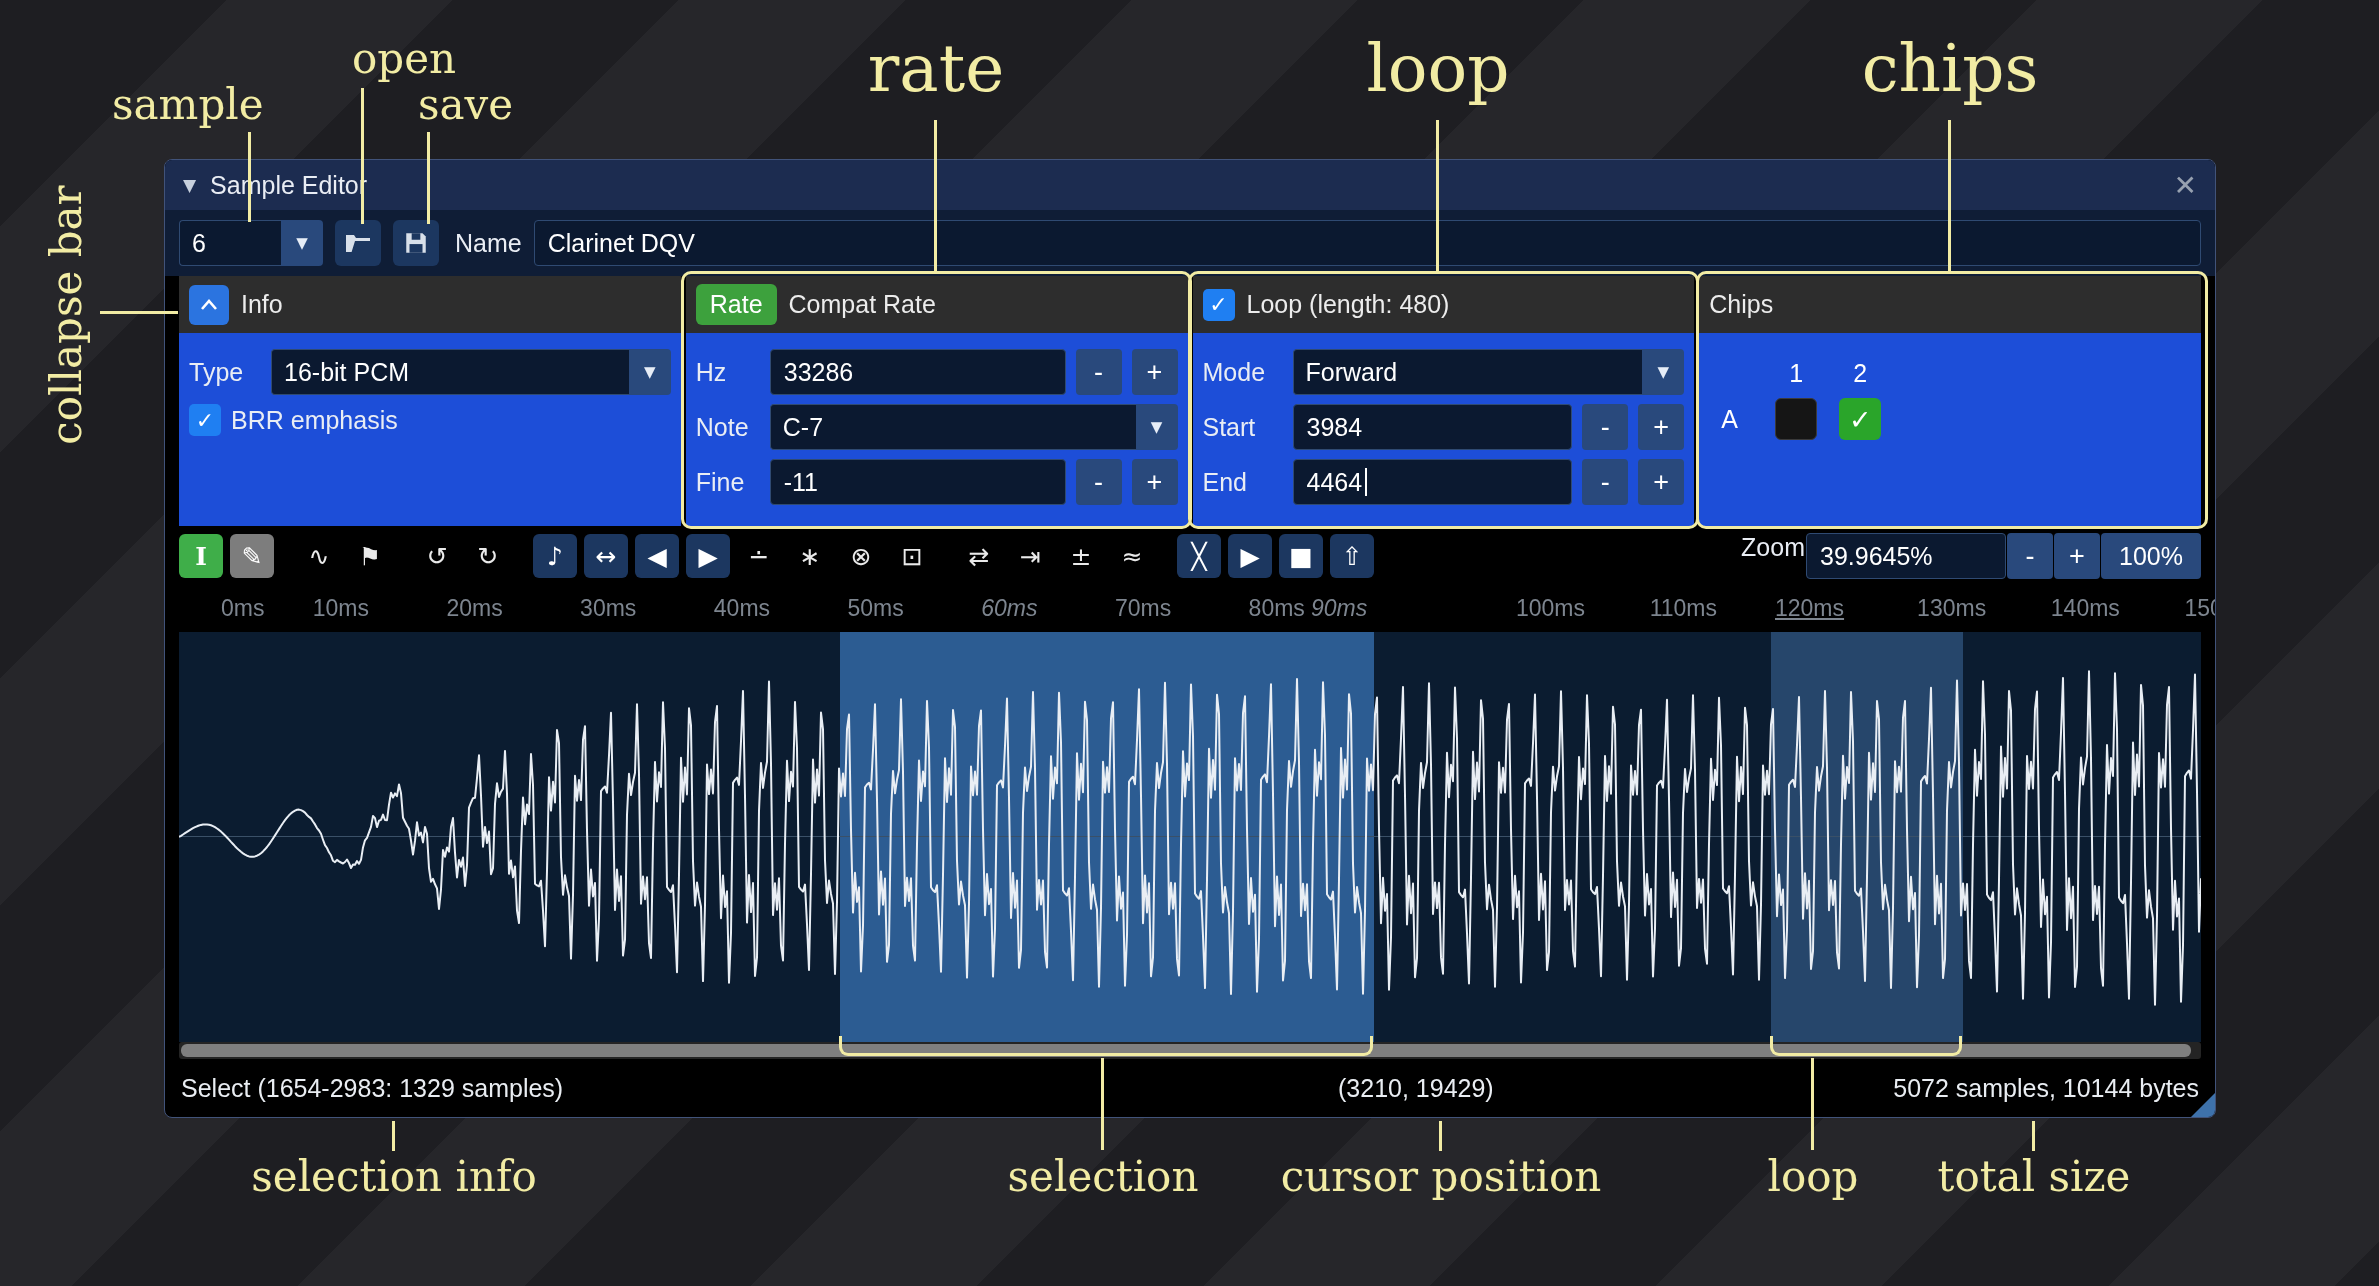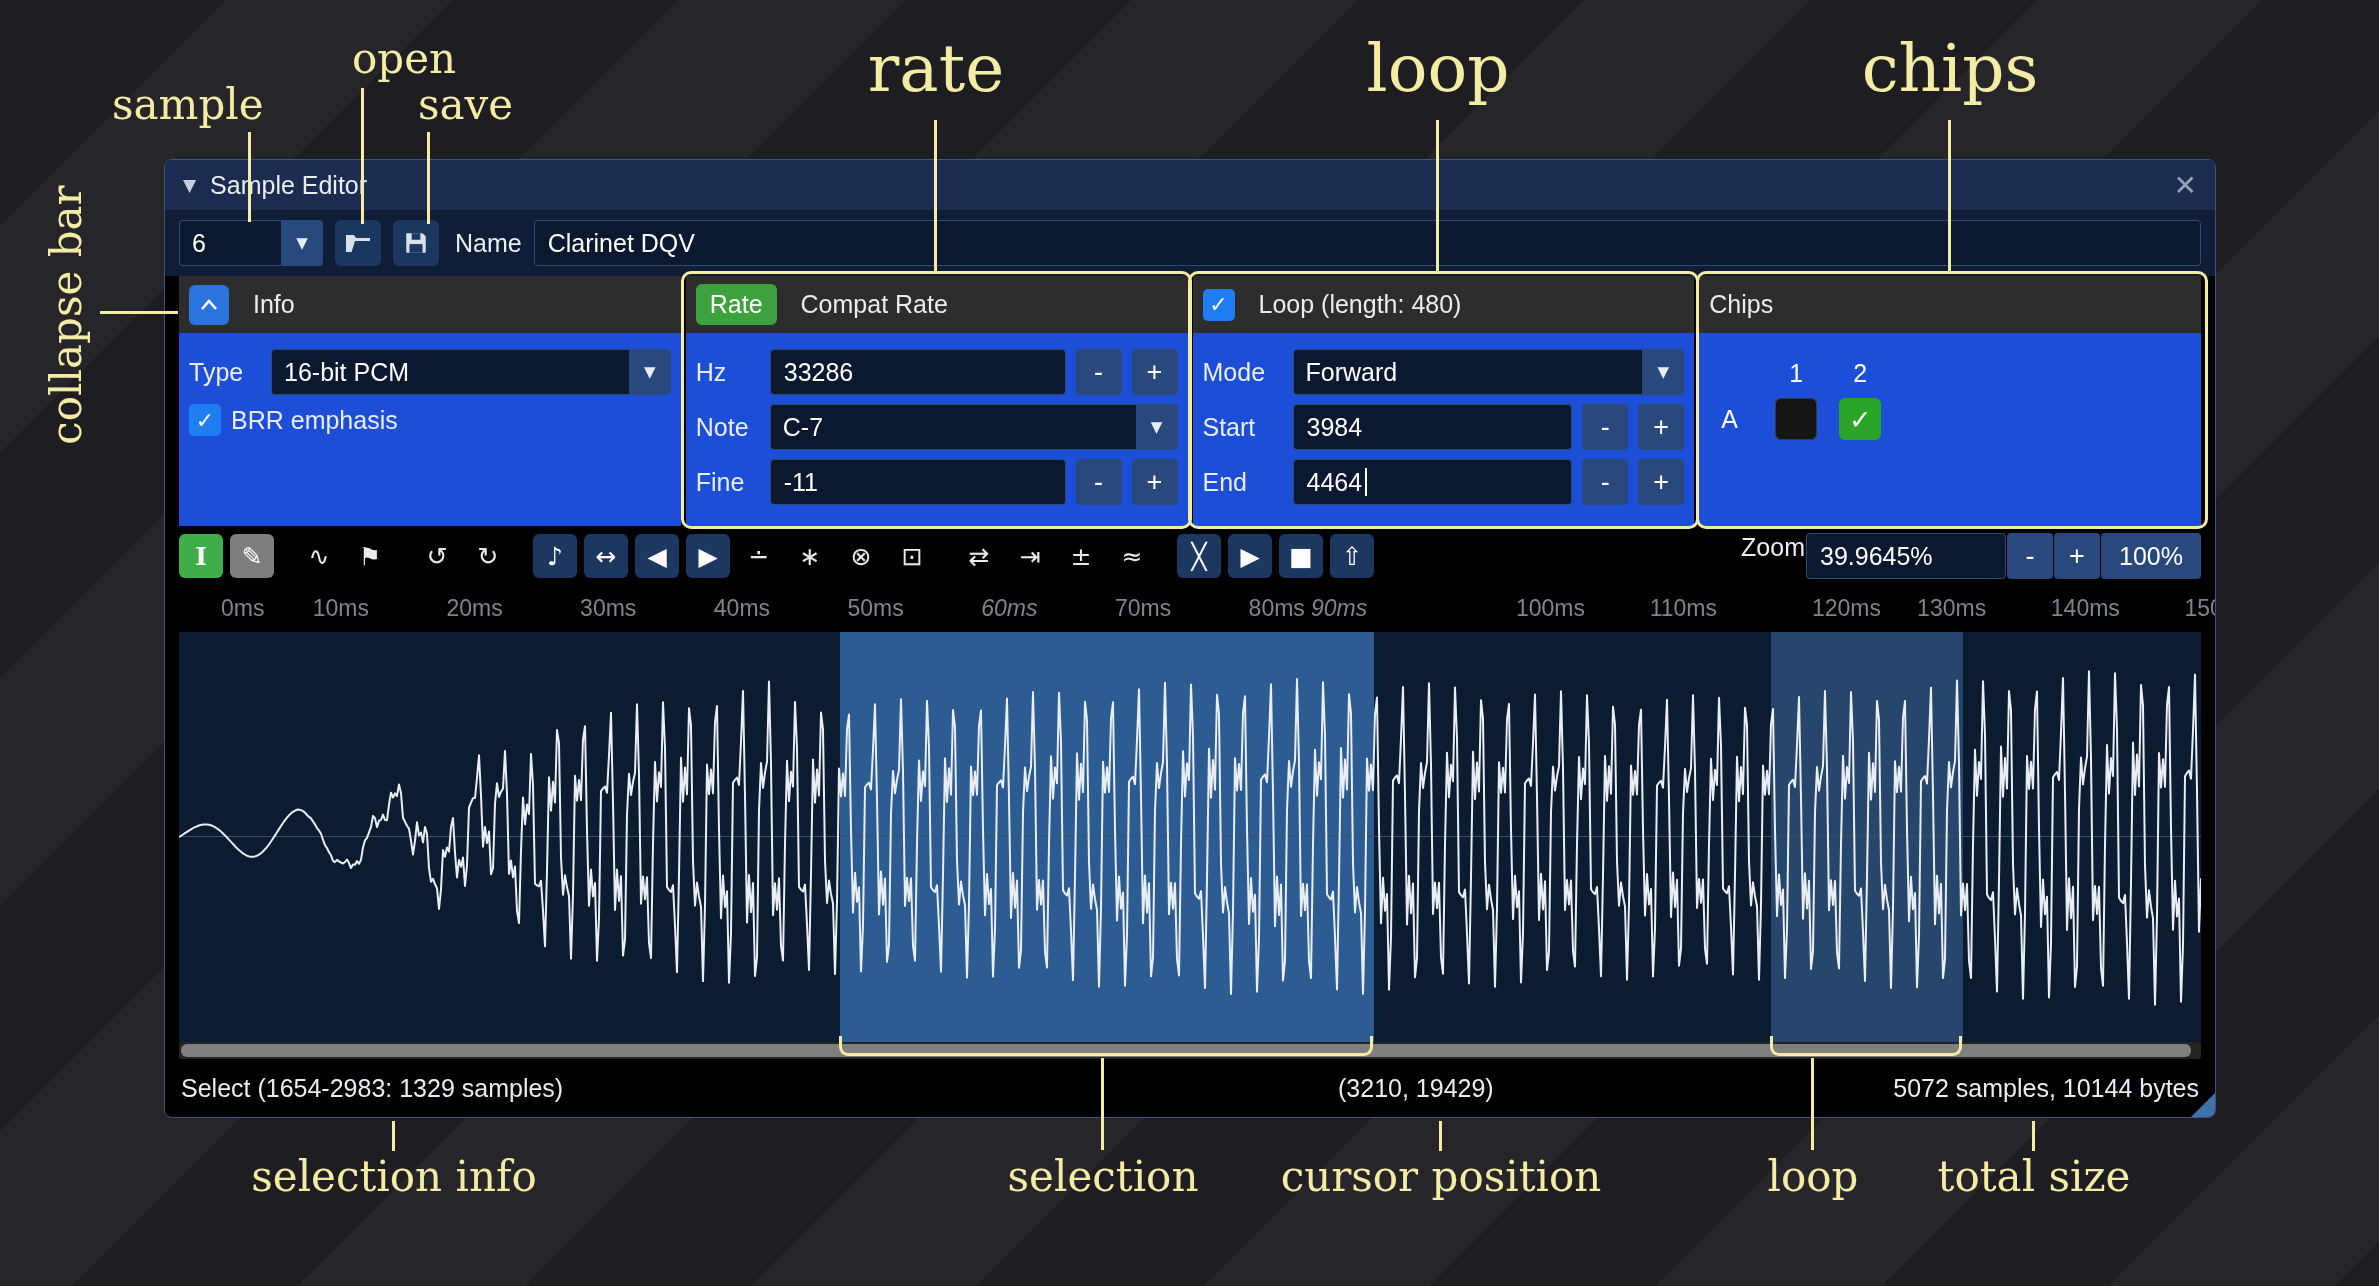--- a/index.html
+++ b/index.html
@@ -28,21 +28,21 @@
 .cval{background:#0b1930;border:1px solid #2f4a72;border-right:none;border-radius:4px 0 0 4px;color:#fff;font-size:25px;display:flex;align-items:center;padding:0 12px;white-space:nowrap;overflow:hidden}
 .ccaret{width:42px;flex:0 0 42px;background:#29497c;border-radius:0 4px 4px 0;color:#e6edf7;display:flex;align-items:center;justify-content:center;font-size:15px;font-family:"DejaVu Sans",sans-serif}
 .sample-combo .cval{width:102px}
 .iconbtn{width:46px;height:46px;background:#1c3760;border:none;border-radius:6px;display:flex;align-items:center;justify-content:center}
 .lbl{color:#e9edf4;font-size:25px}
 .row2 .lbl{margin-left:4px}
 .textfield{background:#0b1930;border:1px solid #2f4a72;border-radius:4px;height:46px;display:flex;align-items:center;padding:0 13px;color:#fff;font-size:25px;white-space:nowrap;overflow:hidden}
 .name-field{flex:1}
 .sections{flex:0 0 250px;display:flex;gap:5px;padding:0 14px}
 .section{flex:1;display:flex;flex-direction:column;min-width:0}
-.sec-header{flex:0 0 57px;background:#2d2d2d;display:flex;align-items:center;gap:24px;padding:0 10px;color:#ececec;font-size:25px}
+.sec-header{flex:0 0 57px;background:#2d2d2d;display:flex;align-items:center;gap:12px;padding:0 10px;color:#ececec;font-size:25px}
 .sec-body{flex:1;background:#1d4ed8;padding:16px 10px 0}
 .collapse-btn{width:40px;height:40px;background:#2b74e0;border-radius:6px;display:flex;align-items:center;justify-content:center;flex:0 0 40px}
 .frow{display:flex;align-items:center;gap:10px;margin-bottom:9px}
 .flabel{color:#e9edf4;font-size:25px;flex:0 0 auto}
 .w72{width:72px}.w64{width:64px}.w80{width:80px}
 .grow{flex:1;min-width:0}
 .combo.grow .cval{flex:1}
 .checkbox{width:32px;height:32px;border-radius:5px;display:flex;align-items:center;justify-content:center;color:#fff;font-size:22px;font-weight:bold;font-family:"DejaVu Sans",sans-serif;flex:0 0 32px}
 .checkbox.blue{background:#1f7ff2}
 .pm{width:46px;height:46px;flex:0 0 46px;background:#29497c;color:#fff;border:none;border-radius:4px;font-size:27px;display:flex;align-items:center;justify-content:center}
@@ -315,21 +315,21 @@
         <span class="rl" style="left: 281.4px;">20ms</span>
         <span class="rl" style="left: 415.1px;">30ms</span>
         <span class="rl" style="left: 548.8px;">40ms</span>
         <span class="rl" style="left: 682.5px;">50ms</span>
         <span class="rl" style="left: 816.2px; font-style: italic;">60ms</span>
         <span class="rl" style="left: 949.9px;">70ms</span>
         <span class="rl" style="left: 1083.6px;">80ms</span>
         <span class="rl" style="left: 1146px; font-style: italic;">90ms</span>
         <span class="rl" style="left: 1351px;">100ms</span>
         <span class="rl" style="left: 1484.7px;">110ms</span>
-        <span class="rl" style="left: 1647px;">120ms</span>
+        <span class="rl" style="left: 1610px; text-decoration: underline;">120ms</span>
         <span class="rl" style="left: 1752.1px;">130ms</span>
         <span class="rl" style="left: 1885.8px;">140ms</span>
         <span class="rl" style="left: 2019.5px;">150ms</span>
       </div>
 
     <div class="wave">
       <div class="region sel"></div>
       <div class="region loopr"></div>
       <div class="midline"></div>
       <svg id="wave-svg" width="2024" height="410" viewBox="0 0 2024 410">

